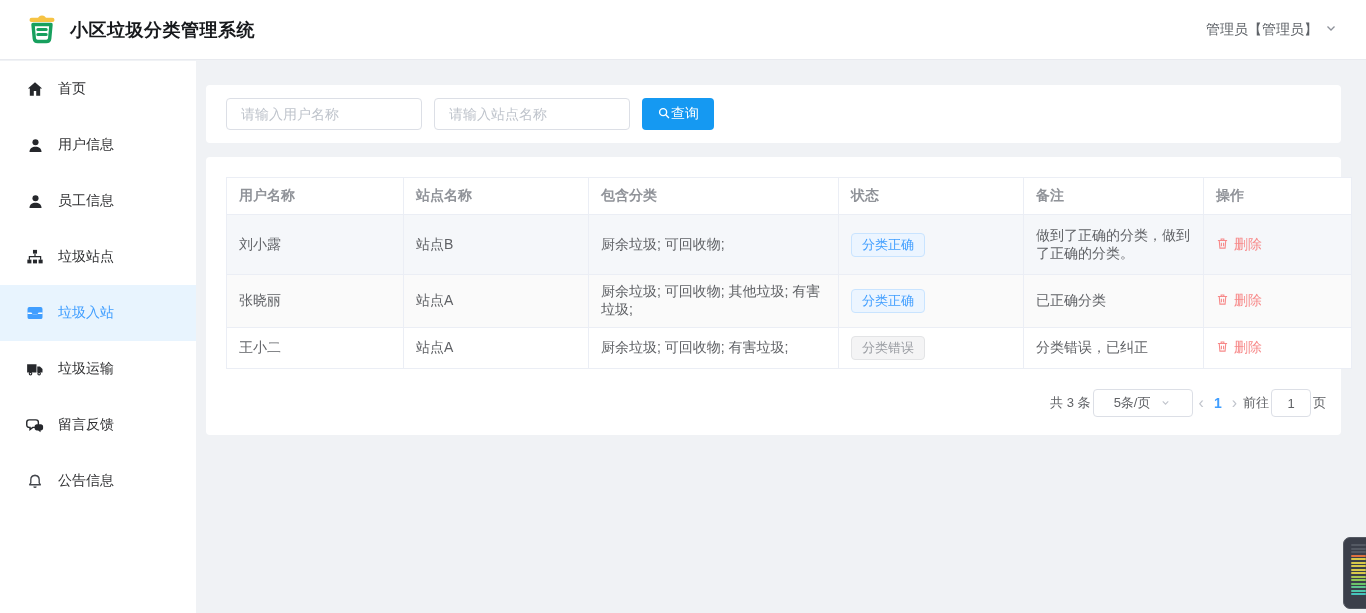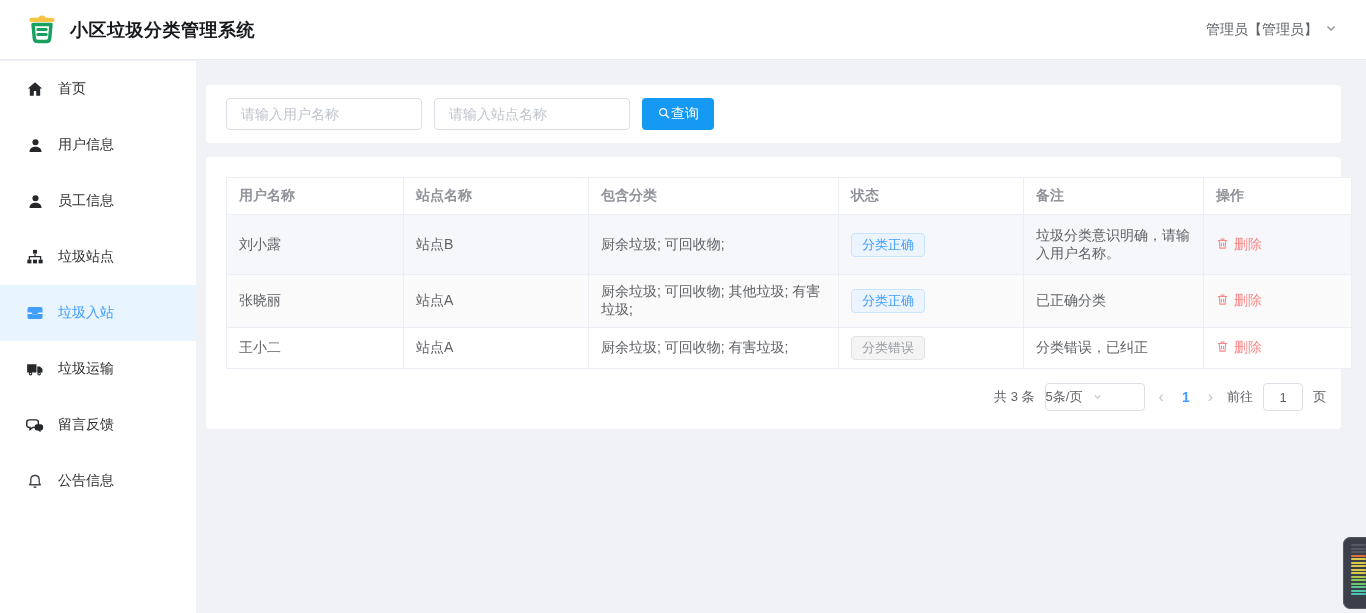--- a/index.html
+++ b/index.html
@@ -49,25 +49,25 @@
   .col-user{width:177px;} .col-station{width:185px;} .col-cat{width:250px;}
   .col-status{width:185px;} .col-remark{width:180px;} .col-op{width:148px;}
 
   .tag { display:inline-block; height:24px; line-height:22px; padding:0 10px; border-radius:4px; font-size:13px; }
   .tag-primary { background:#ecf5ff; border:1px solid #c9e4ff; color:#409eff; }
   .tag-info { background:#f4f4f5; border:1px solid #e3e4e6; color:#9a9da3; }
 
   .del-btn { display:inline-flex; align-items:center; gap:5px; color:#f78989; cursor:pointer; font-size:14px; }
 
   
-  .pagination { margin-top:14px; display:flex; align-items:center; justify-content:flex-end; gap:8px;
+  .pagination { margin-top:20px; display:flex; align-items:center; justify-content:flex-end; gap:0;
                 font-size:13px; color:#606266; width:1100px; }
   .pg-total { margin-right:2px; }
   .pg-select { width:100px; height:28px; border:1px solid #dcdfe6; border-radius:4px; display:flex;
-               align-items:center; gap:10px; color:#606266; cursor:pointer; }
+               align-items:center; justify-content:center; gap:10px; color:#606266; cursor:pointer; }
   .pg-arrow { background:none; border:none; font-size:16px; color:#c0c4cc; cursor:pointer; padding:0 6px;
               font-family:inherit; }
   .pg-num { color:#409eff; font-weight:bold; font-size:14px; padding:0 4px; cursor:pointer; }
   .pg-goto-input { width:40px; height:28px; border:1px solid #dcdfe6; border-radius:4px; text-align:center;
                    font-size:13px; color:#606266; outline:none; margin:0 2px;
                    font-family:"Liberation Sans","DejaVu Sans",sans-serif; }
 
   
   .meter { position:absolute; right:-7px; bottom:4px; width:30px; height:72px; background:#3b3f4a;
            border:1px solid #555a63; border-radius:7px; padding-top:6px; overflow:hidden; }
@@ -209,21 +209,21 @@
         </tr>
       </thead>
       <tbody>
         <tr class="r0">
           <td>刘小露</td>
           <td>站点B</td>
           <td>厨余垃圾; 可回收物;</td>
           <td>
             <span class="tag tag-primary">分类正确</span>
           </td>
-          <td>垃圾分类意识明确，请输入用户名称。</td>
+          <td>做到了正确的分类，做到了正确的分类。</td>
           <td>
             <span class="del-btn">
               <span>
                 <svg width="13" height="13" viewBox="0 0 24 24" fill="none" stroke="currentColor" stroke-width="2">
                     <path d="M3.5 6.5h17M9.5 6.5V3.8h5v2.7M6 6.5l1.2 14h9.6L18 6.5M10 10.5v6.5M14 10.5v6.5"></path>
                   </svg>
               </span>
               <span>删除</span>
             </span>
           </td>

